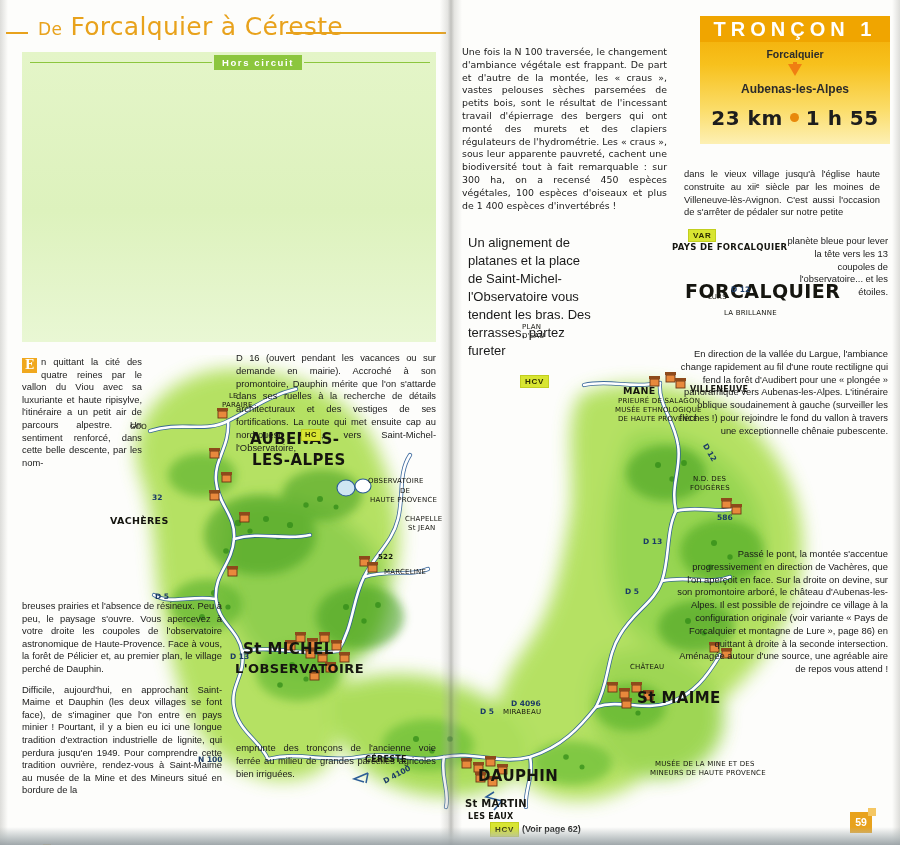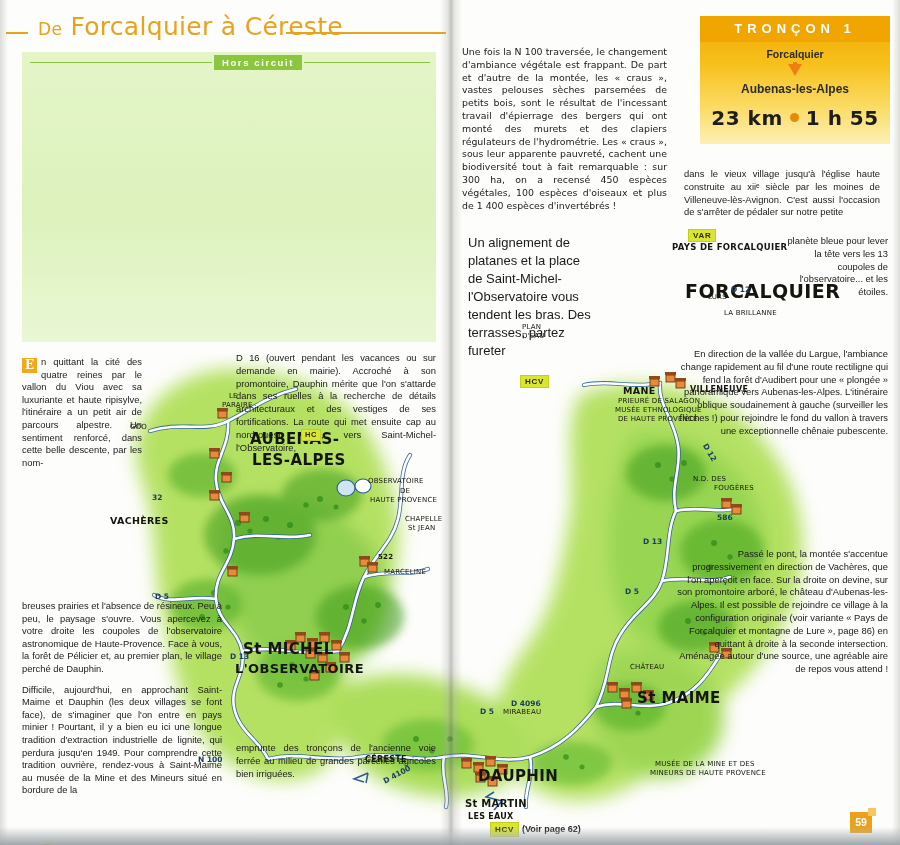--- a/index.html
+++ b/index.html
@@ -95,21 +95,21 @@
   .narrow1 p{margin:0;font-size:9.4px;line-height:12.8px;color:#1a1a1a;text-align:right;}
   .rcolC{position:absolute;left:676px;top:348px;width:212px;z-index:22;}
   .rcolC p{margin:0;font-size:9.4px;line-height:12.8px;color:#1a1a1a;text-align:right;}
   .rcolD{position:absolute;left:676px;top:548px;width:212px;z-index:22;}
   .rcolD p{margin:0;font-size:9.4px;line-height:12.8px;color:#1a1a1a;text-align:right;}
 
   
   .tron{position:absolute;left:700px;top:16px;width:190px;height:128px;
     background:linear-gradient(to bottom,#f2a800 0%,#f7c11d 38%,#fbdc67 72%,#fdf0b4 100%);z-index:30;}
   .tron-hd{position:absolute;left:0;top:0;width:190px;height:26px;background:#f0a500;}
-  .tron-hd span{display:block;text-align:center;color:#fff;font-size:13px;font-weight:bold;
+  .tron-hd span{display:block;text-align:center;color:#fff;font-size:20px;font-weight:bold;
     letter-spacing:5px;line-height:26px;}
   .tron-from{position:absolute;left:0;top:32px;width:190px;text-align:center;font-size:10.5px;
     font-weight:bold;color:#2b2b2b;}
   .tron-arrow{position:absolute;left:88px;top:48px;width:0;height:0;border-left:7px solid transparent;
     border-right:7px solid transparent;border-top:12px solid #f07f12;}
   .tron-arrow-stem{position:absolute;left:93px;top:46px;width:4px;height:7px;background:#f07f12;}
   .tron-to{position:absolute;left:0;top:66px;width:190px;text-align:center;font-size:12px;
     font-weight:bold;color:#2b2b2b;}
   .tron-stats{position:absolute;left:0;top:90px;width:190px;text-align:center;
     font-family:"DejaVu Sans",sans-serif;font-size:20px;font-weight:bold;color:#1d1d1d;letter-spacing:.5px;}
@@ -391,21 +391,21 @@
       <span class="maplbl sm" style="left:290px;top:132px">DE</span>
       <span class="maplbl sm" style="left:260px;top:141px">HAUTE PROVENCE</span>
       <span class="maplbl sm" style="left:295px;top:160px">CHAPELLE</span>
       <span class="maplbl sm" style="left:298px;top:169px">St JEAN</span>
       <span class="maplbl sm" style="left:268px;top:198px;font-weight:bold">522</span>
       <span class="maplbl sm" style="left:274px;top:213px">MARCELINE</span>
       <span class="maplbl sm" style="left:508px;top:42px">PRIEURÉ DE SALAGON</span>
       <span class="maplbl sm" style="left:505px;top:51px">MUSÉE ETHNOLOGIQUE</span>
       <span class="maplbl sm" style="left:508px;top:60px">DE HAUTE PROVENCE</span>
       <span class="maplbl sm" style="left:583px;top:120px">N.D. DES</span>
-      <span class="maplbl sm" style="left:604px;top:129px">FOUGÈRES</span>
+      <span class="maplbl sm" style="left:580px;top:129px">FOUGÈRES</span>
       <span class="maplbl sm" style="left:412px;top:-32px">PLAN</span>
       <span class="maplbl sm" style="left:412px;top:-23px">D'EAU</span>
       <span class="maplbl sm" style="left:614px;top:-46px">LA BRILLANNE</span>
       <span class="maplbl sm" style="left:598px;top:-62px">LURS</span>
       <span class="maplbl sm" style="left:545px;top:405px">MUSÉE DE LA MINE ET DES</span>
       <span class="maplbl sm" style="left:540px;top:414px">MINEURS DE HAUTE PROVENCE</span>
       <span class="maplbl sm" style="left:520px;top:308px">CHÂTEAU</span>
       <span class="maplbl rd" style="left:45px;top:237px">D 5</span>
       <span class="maplbl rd" style="left:370px;top:352px">D 5</span>
       <span class="maplbl rd" style="left:120px;top:297px">D 13</span>

